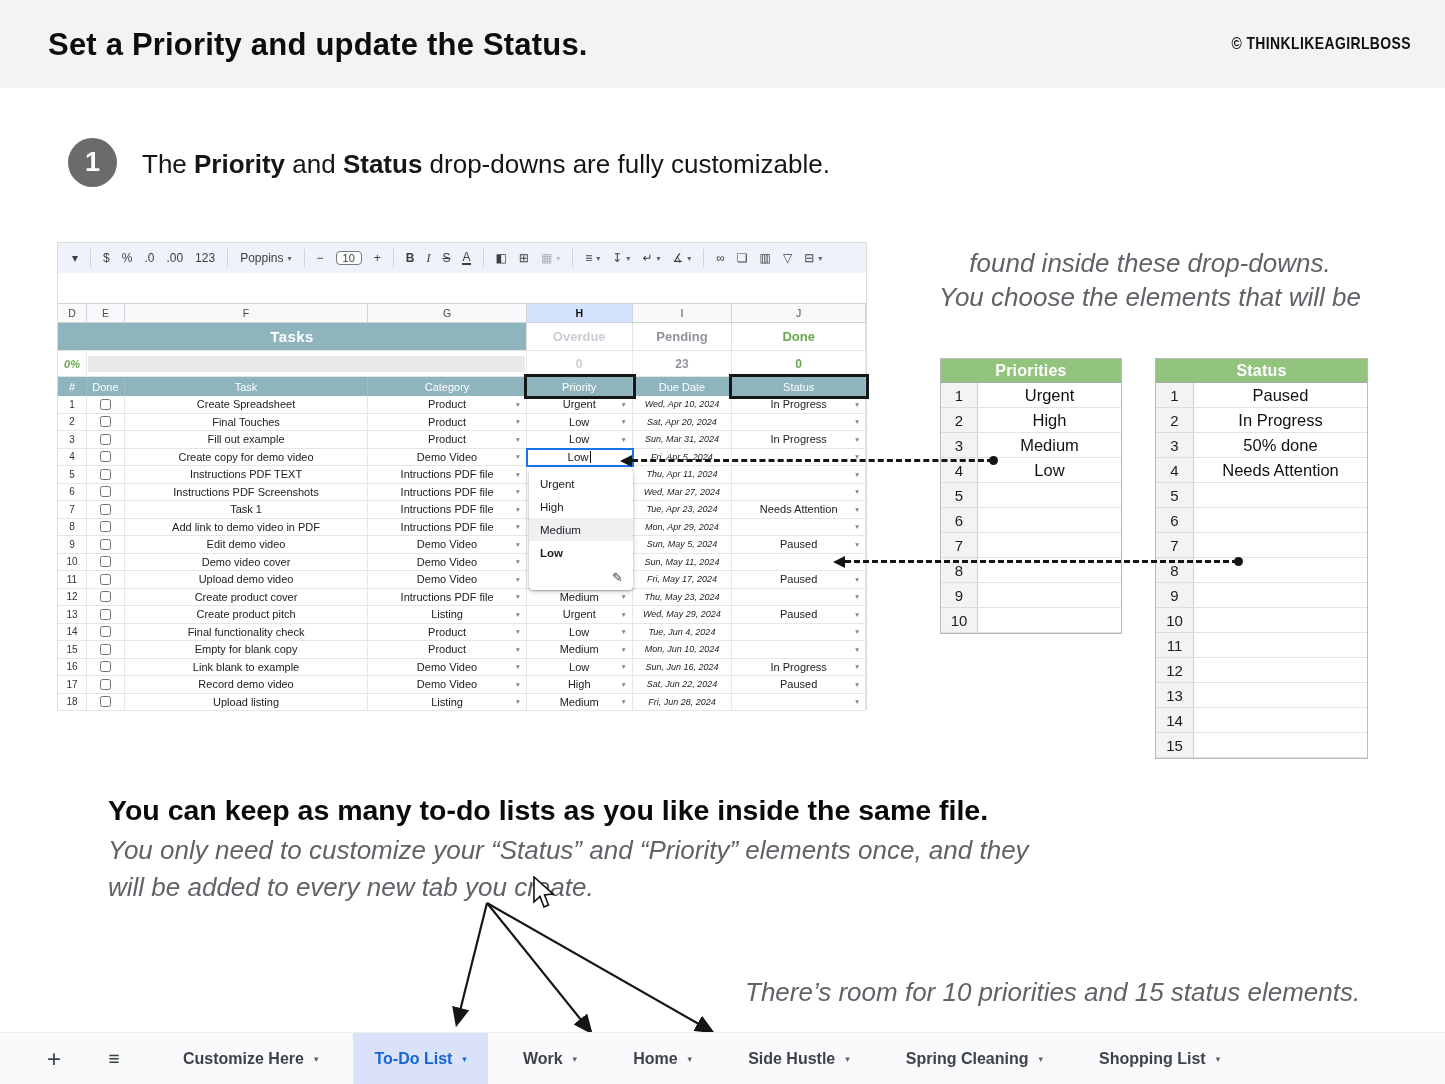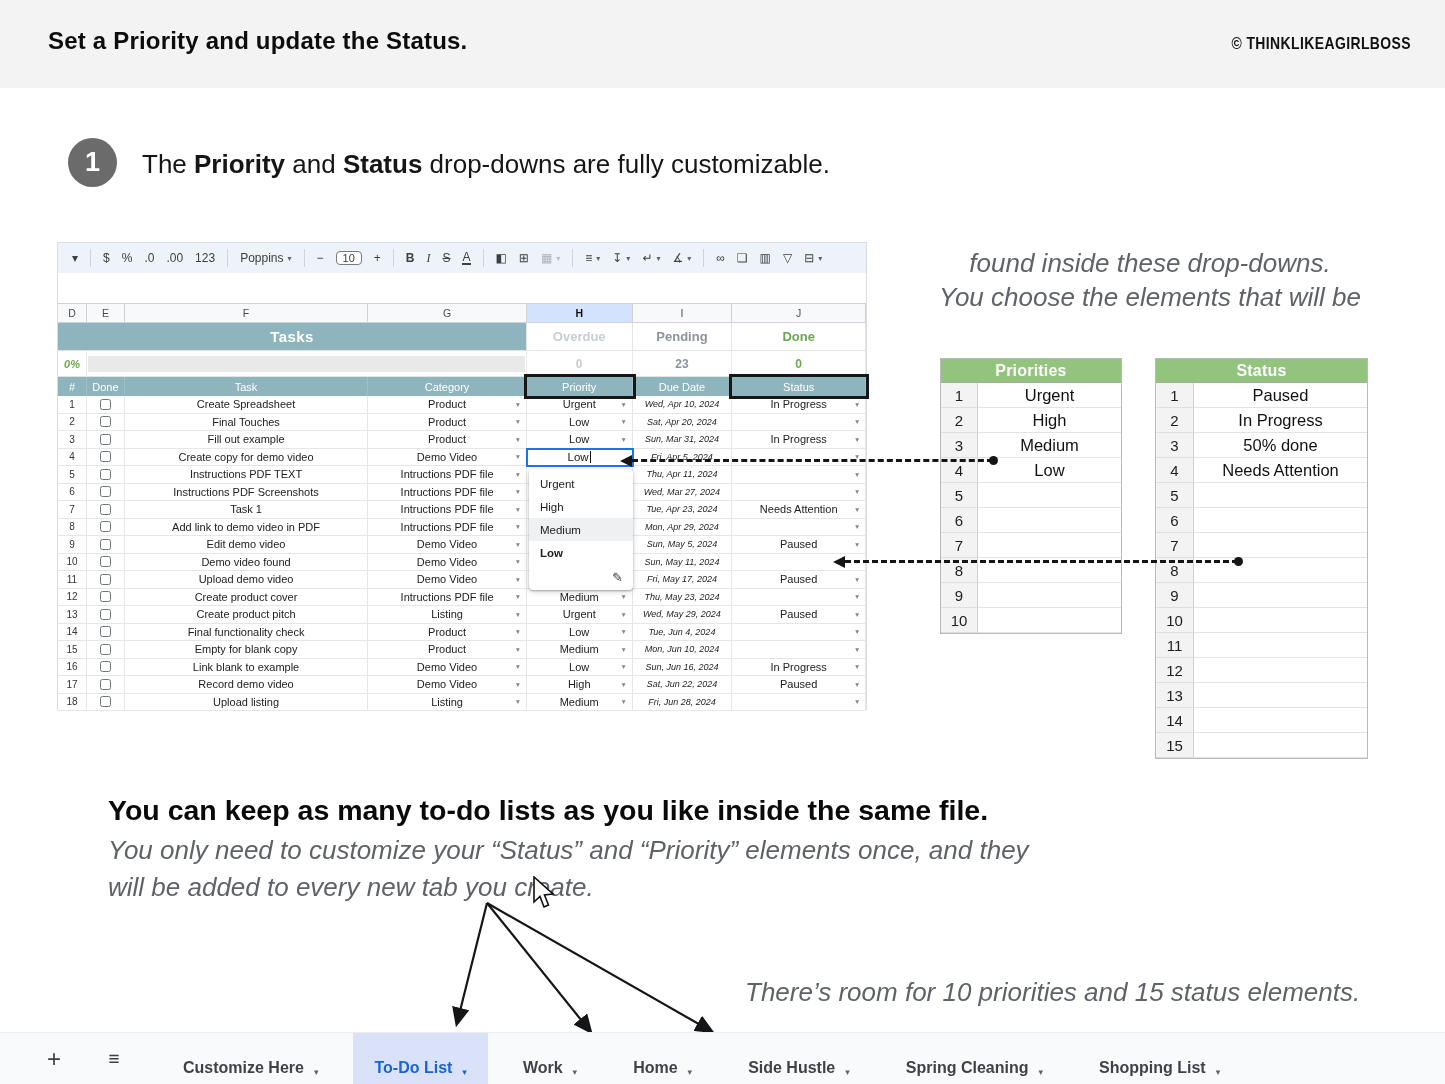--- a/index.html
+++ b/index.html
@@ -2,21 +2,21 @@
 <html><head>
 <meta charset="utf-8">
 <style>
   * { margin:0; padding:0; box-sizing:border-box; }
   html,body { width:1445px; height:1084px; }
   body { font-family:"Liberation Sans", sans-serif; background:#fff; position:relative; overflow:hidden; }
   .page { position:absolute; inset:0; width:1445px; height:1084px; background:#fff; }
 
   
   .topband { position:absolute; left:0; top:0; width:1445px; height:88px; background:#f3f3f4; }
-  .title { position:absolute; left:48px; top:27px; font-size:24px; font-weight:800; color:#0d0d0d; letter-spacing:.2px; }
+  .title { position:absolute; left:48px; top:27px; font-size:31px; font-weight:800; color:#0d0d0d; letter-spacing:.2px; }
   .copyright { position:absolute; right:34px; top:34px; font-size:17px; font-weight:600; color:#111;
                transform:scaleX(.82); transform-origin:right center; letter-spacing:.5px; }
 
   
   .step-circle { position:absolute; left:68px; top:138px; width:49px; height:49px; border-radius:50%;
                  background:#6b6b6b; color:#fff; font-size:27px; font-weight:800; display:flex; align-items:center; justify-content:center; }
   .step-text { position:absolute; left:142px; top:149px; font-size:26px; color:#161616;text-align:center; }
   .step-text b { font-weight:800; }
 
   
@@ -112,21 +112,21 @@
   .room-note { position:absolute; left:745px; top:977px; font-size:26px; font-style:italic; color:#5f6368; }
 
   .fan-svg { position:absolute; left:420px; top:895px; z-index:4; }
   .cursor-svg { position:absolute; left:532px; top:876px; z-index:4; }
 
   
   .tabbar { position:absolute; left:0; bottom:0; width:1445px; height:52px; background:#f9fafb;
             border-top:1px solid #ededee; display:flex; align-items:center; z-index:8; }
   .tb-plus { font-size:24px; color:#3c4043; margin-left:42px; width:24px; text-align:center; cursor:default; }
   .tb-menu { font-size:19px; color:#3c4043; margin-left:36px; width:24px; text-align:center; cursor:default; }
-  .tab { height:52px; display:flex; align-items:flex-end; padding:8px 21px; margin-left:14px; cursor:default; }
+  .tab { height:52px; display:flex; align-items:center; padding:0 21px; margin-left:14px; cursor:default; }
   .tab:first-of-type { margin-left:36px; }
   .tab .tlabel { font-size:16px; font-weight:700; color:#3f4349; }
   .tab .tchev { font-size:9px; color:#5f6368; margin-left:10px; }
   .tab.active { background:#d9e2f8; }
   .tab.active .tlabel { color:#1765d3; }
   .tab.active .tchev { color:#1765d3; }
 </style>
 </head>
 <body>
 
@@ -393,21 +393,21 @@
             <span class="cellchev">▾</span>
           </div>
           <div class="cell due" style="width: 100px;">Sun, May 5, 2024</div>
           <div class="cell" style="width: 134px;">Paused<span class="cellchev">▾</span></div>
         </div>
         <div class="row">
           <div class="cell num" style="width: 29px;">10</div>
           <div class="cell" style="width: 38px;">
             <span class="checkbox"></span>
           </div>
-          <div class="cell" style="width: 244px;">Demo video found</div>
+          <div class="cell" style="width: 244px;">Demo video cover</div>
           <div class="cell" style="width: 159px;">Demo Video<span class="cellchev">▾</span></div>
           <div class="cell" style="width: 106px;">
             <span class="cellchev">▾</span>
           </div>
           <div class="cell due" style="width: 100px;">Sun, May 11, 2024</div>
           <div class="cell" style="width: 134px;">
             <span class="cellchev">▾</span>
           </div>
         </div>
         <div class="row">

